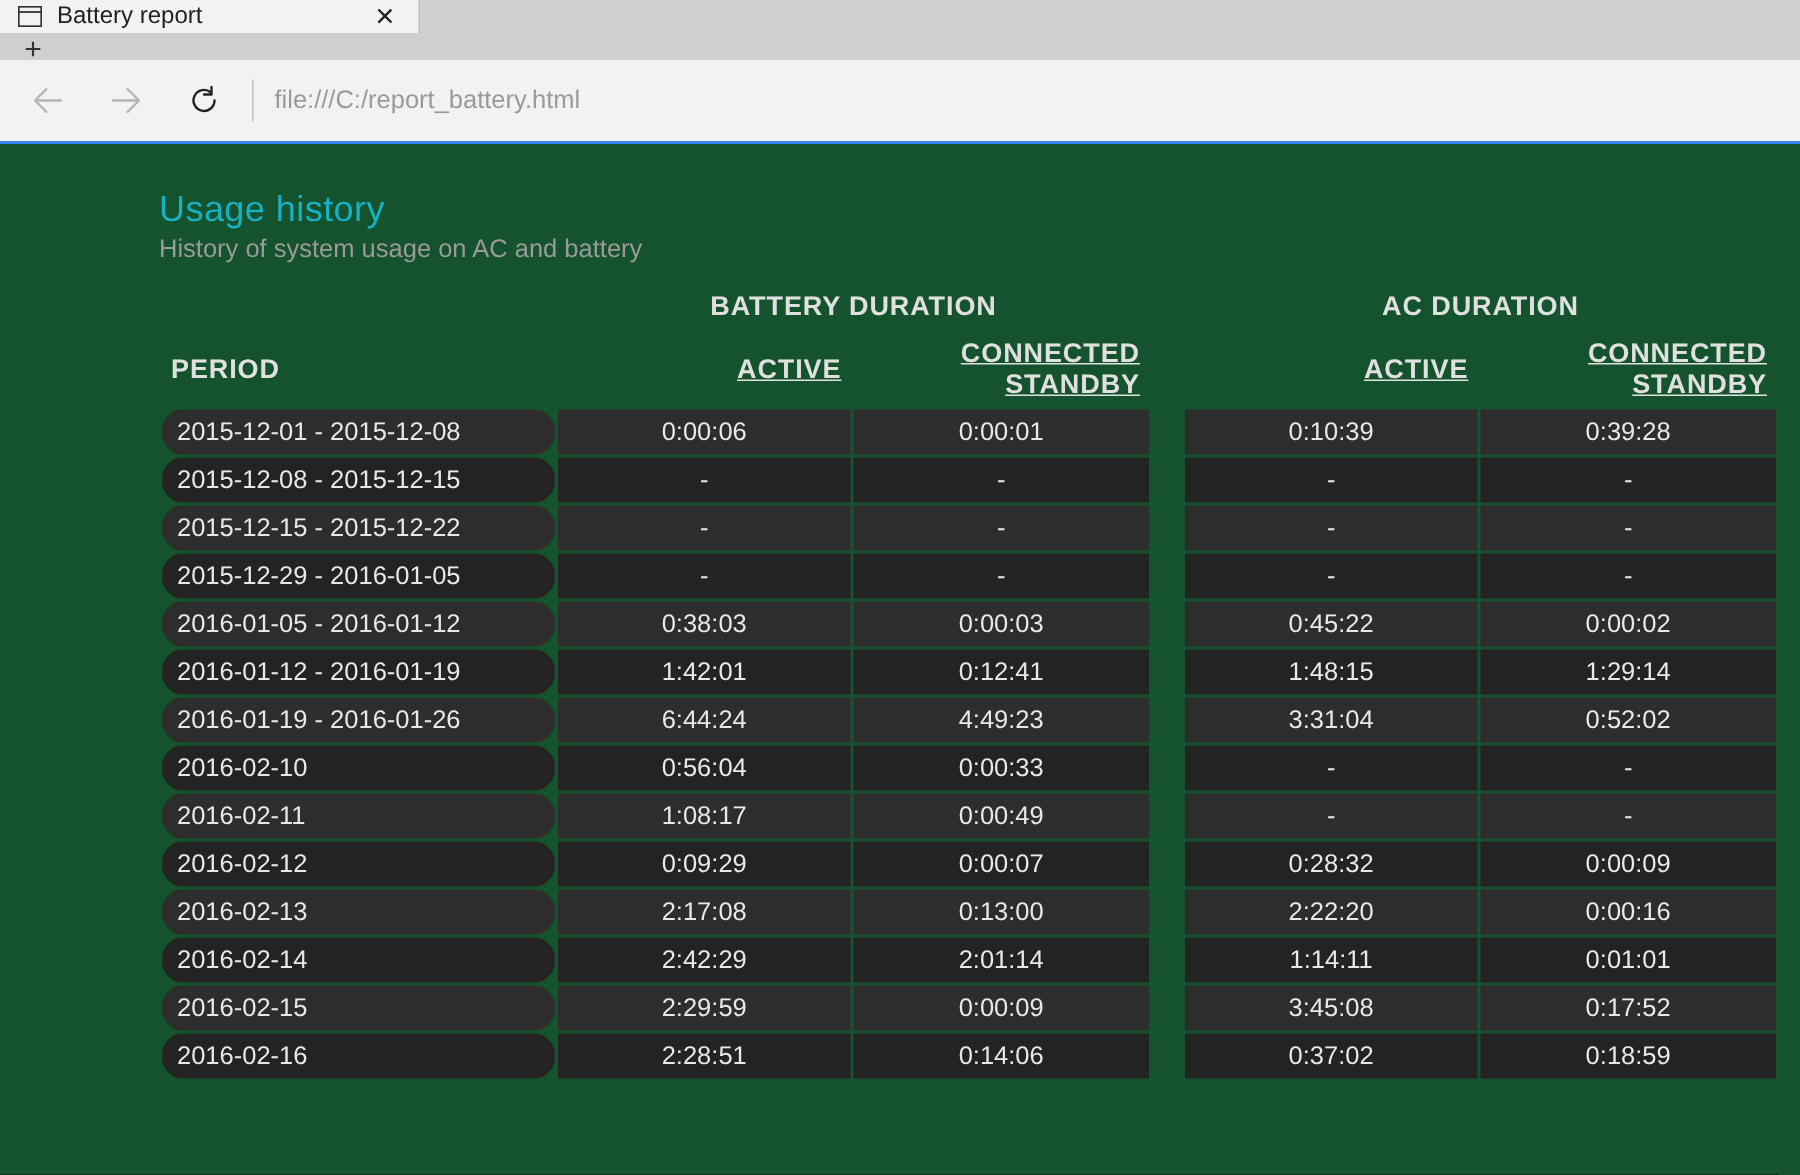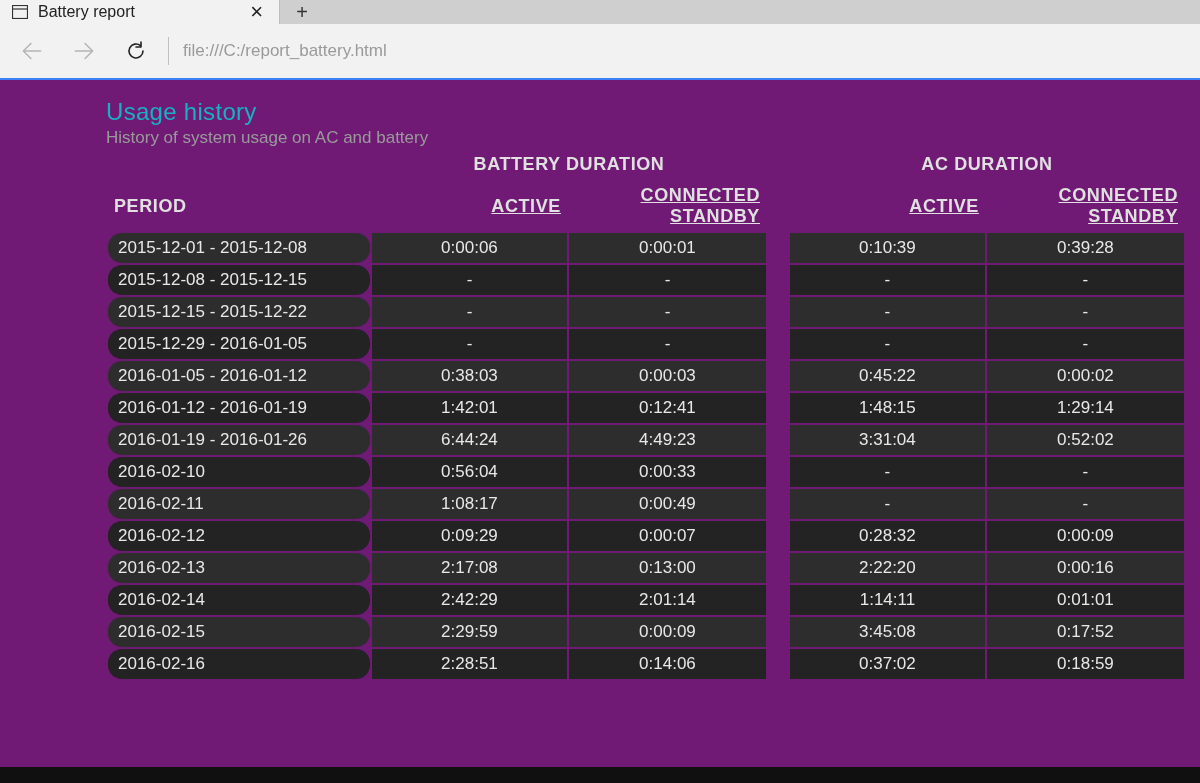--- a/index.html
+++ b/index.html
@@ -6,24 +6,25 @@
   html, body {
     width: 1200px;
     height: 783px;
     font-family: "Segoe UI", Tahoma, sans-serif;
     background: #101010;
     overflow: hidden;
   }
 
   
   .tab-strip {
-    height: 24px;
+    height: 40px;
     background: #cfcfcf;
     display: flex;
     align-items: stretch;
+    flex-direction: column;
   }
   .tab {
     width: 280px;
     background: #f2f2f2;
     display: flex;
     align-items: center;
     padding: 0 12px;
     font-size: 16px;
     color: #222;
     border-right: 1px solid #bdbdbd;
@@ -74,36 +75,37 @@
     margin: 0 14px 0 6px;
   }
   .url {
     flex: 1;
     font-size: 17px;
     color: #9a9a9a;
   }
 
   
   .report {
-    background: #701a75;
+    background: #14532d;
     color: #d9d9d9;
-    padding: 18px 0 0 106px;
+    padding: 30px 0 0 106px;
     height: calc(783px - 96px);
     font-size: 17px;
   }
   .report h2 {
     color: #17b0c4;
     font-weight: 400;
     font-size: 24px;
     letter-spacing: 0.3px;
     margin-bottom: 2px;
   }
   .report .subtitle {
     color: #9a9a9a;
     font-size: 17px;
+    margin-bottom: 12px;
   }
 
   table {
     border-collapse: separate;
     border-spacing: 2px;
     width: 1080px;
   }
   thead th {
     font-weight: 600;
     font-size: 18px;

